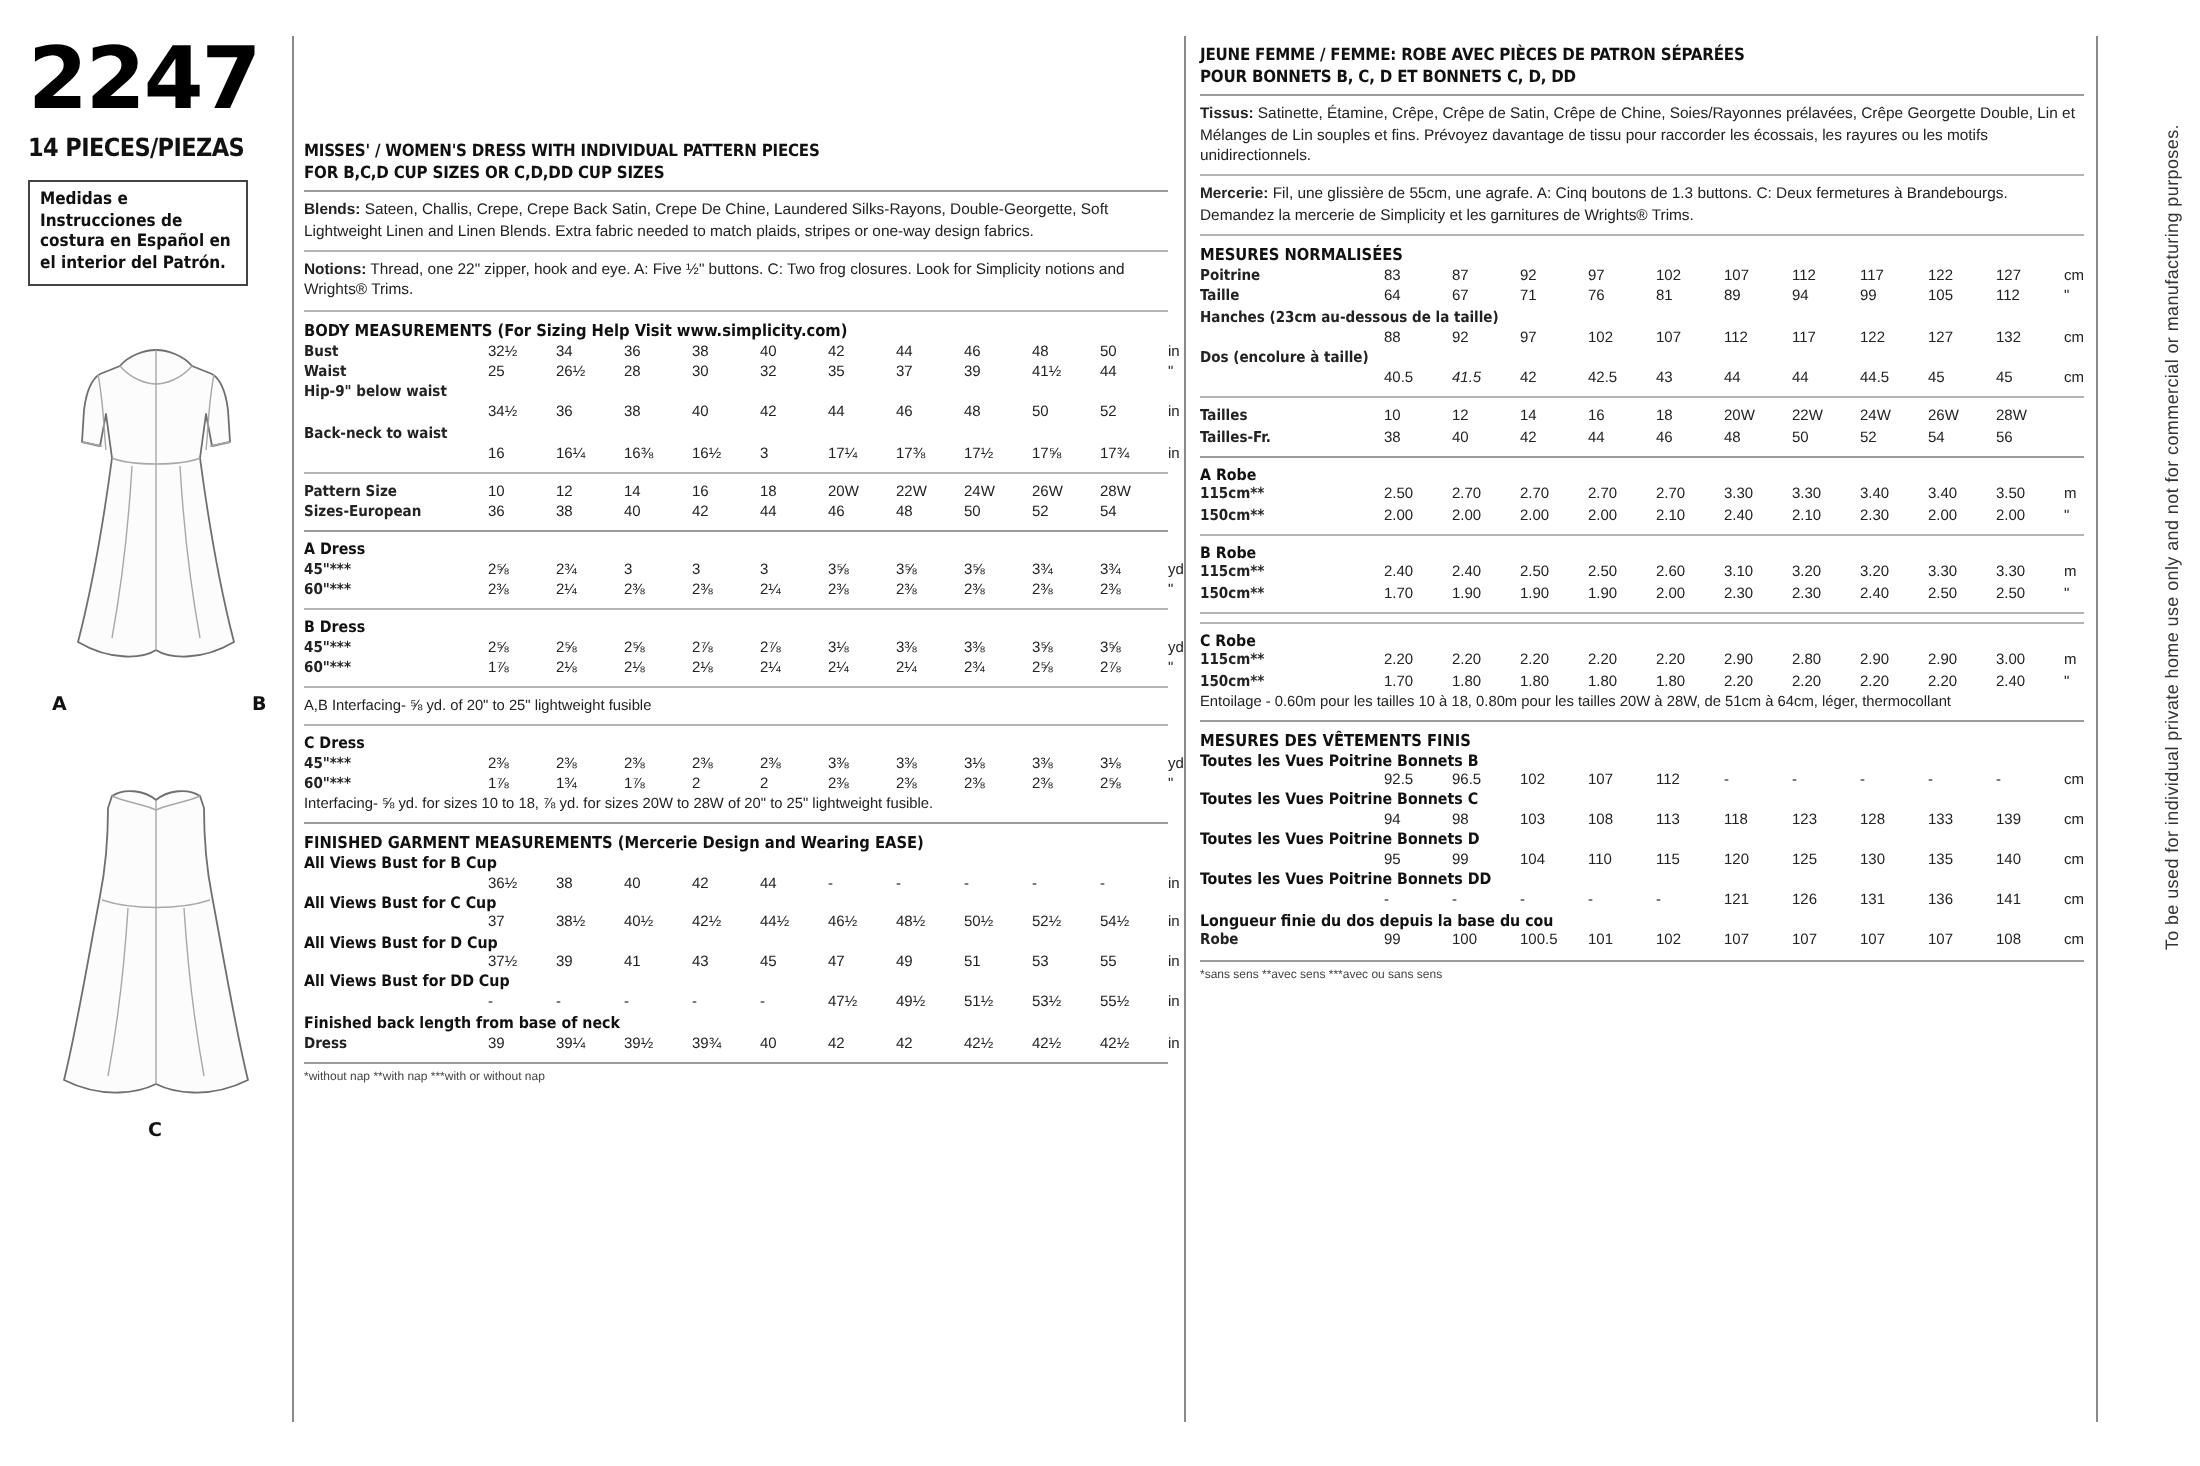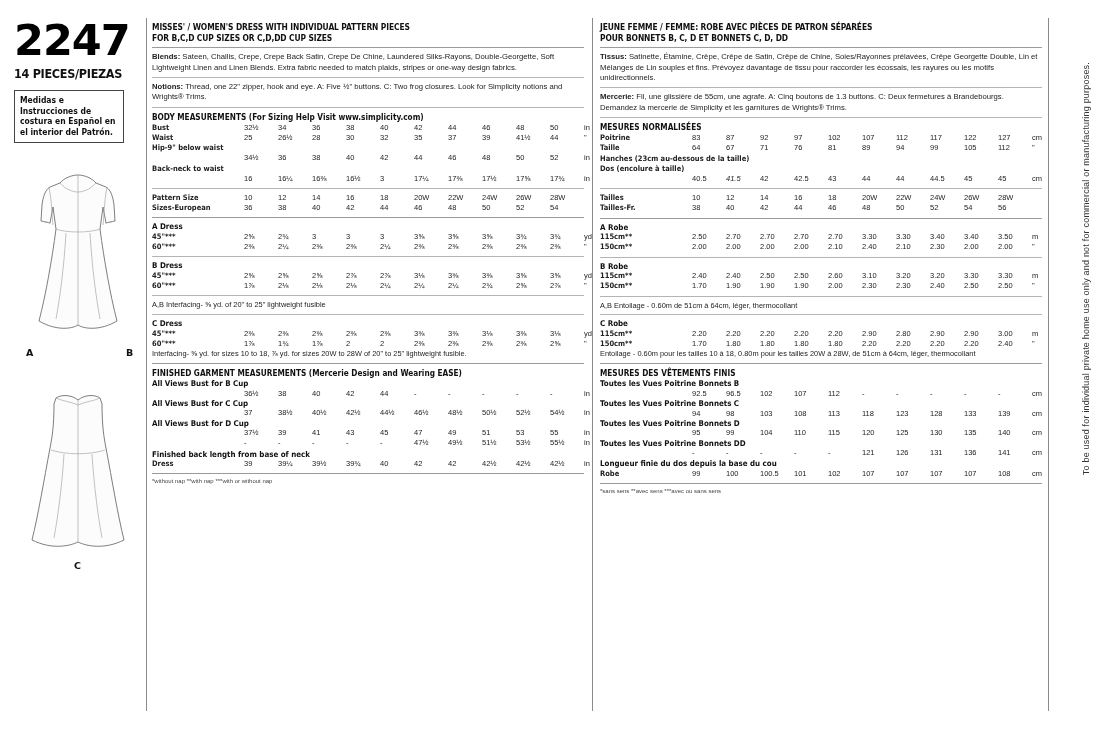--- a/index.html
+++ b/index.html
@@ -40,21 +40,21 @@
   .figwrap{position:relative;margin-top:16px;width:128px;}
   .figwrap svg{display:block;}
   .figlabels{position:relative;height:13px;}
   .figlabel{
     position:absolute;font-family:"DejaVu Sans", sans-serif;
     font-weight:bold;font-size:9.5px;color:#111;
   }
 
   
   .col{position:absolute;top:22px;font-size:7.6px;line-height:9.6px;}
-  .col.english{left:152px;width:432px;}
+  .col.english{left:152px;width:432px;margin-top:48px;}
   .col.french{left:600px;width:442px;}
 
   .hdr{
     font-family:"DejaVu Sans Condensed","DejaVu Sans", sans-serif;
     font-weight:bold;font-size:8.4px;line-height:10.6px;
     letter-spacing:-0.1px;color:#111;
   }
   .hr{height:1px;background:#9b9b9b;margin:4px 0 4px 0;}
   .hr.thin{background:#b4b4b4;}
   .para{
@@ -448,20 +448,21 @@
               <td class="num" style="width: 34px;">45</td>
               <td class="num" style="width: 34px;">47</td>
               <td class="num" style="width: 34px;">49</td>
               <td class="num" style="width: 34px;">51</td>
               <td class="num" style="width: 34px;">53</td>
               <td class="num" style="width: 34px;">55</td>
               <td class="unit">in</td>
             </tr>
           </tbody>
         </table>
+        <div class="rowlabel">All Views Bust for DD Cup</div>
         <table class="meas">
           <tbody>
             <tr>
               <td class="lab"></td>
               <td class="num" style="width: 34px;">-</td>
               <td class="num" style="width: 34px;">-</td>
               <td class="num" style="width: 34px;">-</td>
               <td class="num" style="width: 34px;">-</td>
               <td class="num" style="width: 34px;">-</td>
               <td class="num" style="width: 34px;">47½</td>
@@ -536,20 +537,34 @@
             <td class="num" style="width: 34px;">94</td>
             <td class="num" style="width: 34px;">99</td>
             <td class="num" style="width: 34px;">105</td>
             <td class="num" style="width: 34px;">112</td>
             <td class="unit">"</td>
           </tr>
           <tr>
             <td class="lab" colspan="11">Hanches (23cm au-dessous de la taille)</td>
           </tr>
           <tr>
+            <td class="lab"></td>
+            <td class="num" style="width: 34px;">88</td>
+            <td class="num" style="width: 34px;">92</td>
+            <td class="num" style="width: 34px;">97</td>
+            <td class="num" style="width: 34px;">102</td>
+            <td class="num" style="width: 34px;">107</td>
+            <td class="num" style="width: 34px;">112</td>
+            <td class="num" style="width: 34px;">117</td>
+            <td class="num" style="width: 34px;">122</td>
+            <td class="num" style="width: 34px;">127</td>
+            <td class="num" style="width: 34px;">132</td>
+            <td class="unit">cm</td>
+          </tr>
+          <tr>
             <td class="lab" colspan="11">Dos (encolure à taille)</td>
           </tr>
           <tr>
             <td class="lab"></td>
             <td class="num" style="width: 34px;">40.5</td>
             <td class="num" style="width: 34px; font-style: italic;">41.5</td>
             <td class="num" style="width: 34px;">42</td>
             <td class="num" style="width: 34px;">42.5</td>
             <td class="num" style="width: 34px;">43</td>
             <td class="num" style="width: 34px;">44</td>
@@ -660,21 +675,20 @@
               <td class="num" style="width: 34px;">2.40</td>
               <td class="num" style="width: 34px;">2.50</td>
               <td class="num" style="width: 34px;">2.50</td>
               <td class="unit">"</td>
             </tr>
           </tbody>
         </table>
         <div class="hr thin"></div>
       </div>
 
-    <div class="tblnote">A,B Entoilage - 0.60m de 51cm à 64cm, léger, thermocollant</div>
     <div class="hr thin"></div>
 
     <div>
         <div class="rowlabel">C Robe</div>
         <table class="meas">
           <tbody>
             <tr>
               <td class="lab">115cm**</td>
               <td class="num" style="width: 34px;">2.20</td>
               <td class="num" style="width: 34px;">2.20</td>

